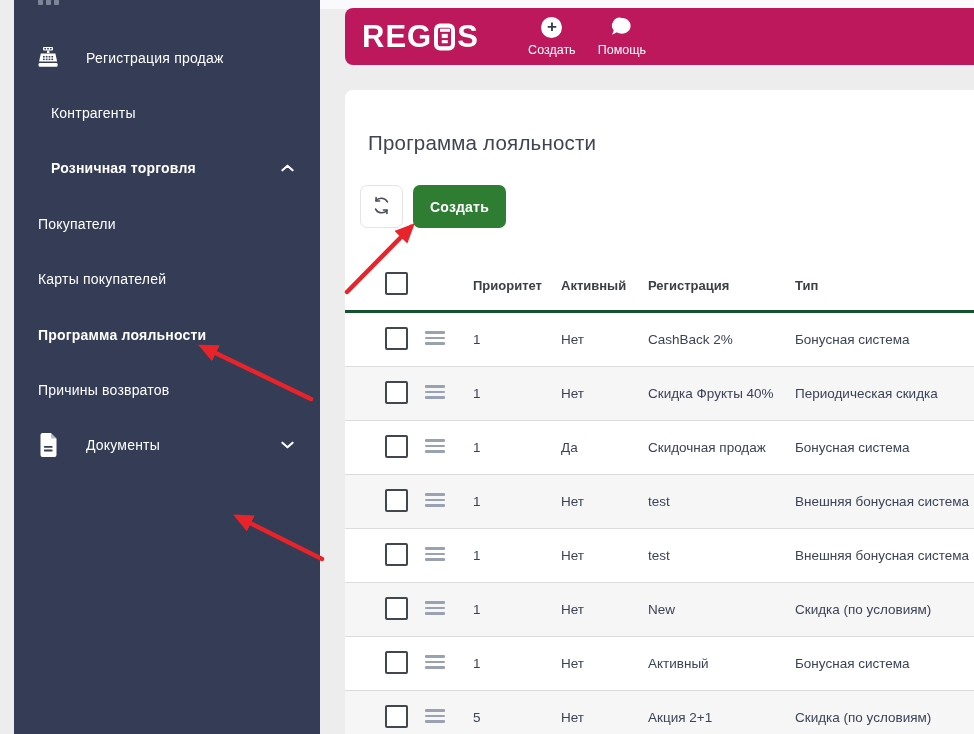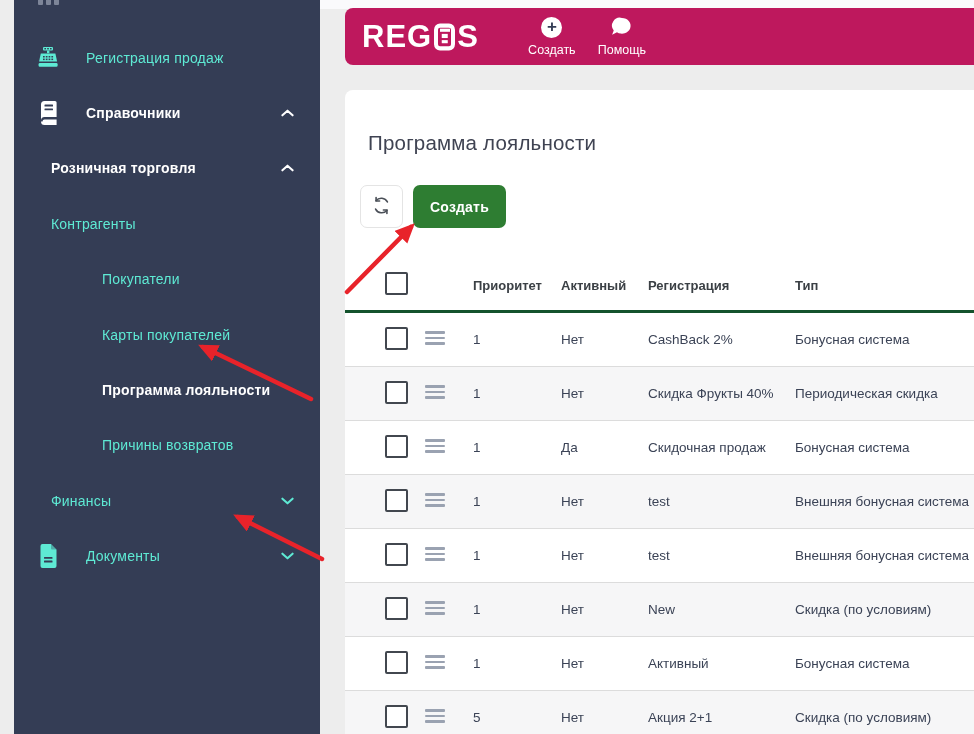--- a/index.html
+++ b/index.html
@@ -9,25 +9,25 @@
     -webkit-font-smoothing:antialiased;
   }
   
   .top-strip{position:absolute;left:320px;top:0;width:654px;height:9px;background:#fafafc}
   
   .sidebar{position:absolute;left:14px;top:0;width:306px;height:734px;background:#343d55;overflow:hidden}
   .partial-icon{position:absolute;left:24px;top:-3px;display:flex;gap:3px}
   .partial-icon i{width:5px;height:8px;background:#7d8598;border-radius:1px;display:block}
   .nav{position:absolute;top:30px;left:0;right:0;display:flex;flex-direction:column}
   .nav-item{flex:0 0 55.4px;display:flex;align-items:center;position:relative;
-    color:#5eead4;font-size:14px;font-weight:400;cursor:pointer;letter-spacing:.2px}
+    color:#ffffff;font-size:14px;font-weight:400;cursor:pointer;letter-spacing:.2px}
   .nav-item.active{color:#ffffff;font-weight:700}
   .nav-icon{width:28px;display:flex;justify-content:center;align-items:center;margin-left:20px;margin-right:24px;flex:0 0 28px}
   .nav-item.lvl1{padding-left:37px}
-  .nav-item.lvl2{padding-left:88px}
+  .nav-item.lvl2{padding-left:24px}
   .chev{position:absolute;right:26px;top:50%;transform:translateY(-50%);display:flex}
   
   .topbar{position:absolute;left:345px;top:8px;width:629px;height:57px;background:#be185d;
     border-radius:8px 0 0 8px;display:flex;align-items:center}
   .logo{display:flex;align-items:center;margin-left:17px;color:#fff;font-weight:700;
     font-size:31px;letter-spacing:1px;transform:scaleY(1.04)}
   .logo-o{width:13px;height:18px;border:4.5px solid #fff;border-radius:6px;position:relative;
     display:inline-block;margin:0 2px}
   .logo-o i{position:absolute;background:#fff;display:block;left:50%;transform:translateX(-50%)}
   .logo-o .o-bar{width:10px;height:2.5px;top:1px}
@@ -94,58 +94,39 @@
               <rect x="13.6" y="13.6" width="1.7" height="1.5"></rect>
               <rect x="16.4" y="13.6" width="1.7" height="1.5"></rect>
             </g>
             <rect x="3.6" y="18" width="19" height="3.8" rx="1.2"></rect>
           </svg>
         </span>
     <span class="nav-label">Регистрация продаж</span>
 
   </div>
 
-  <div class="nav-item lvl0 active">
-    <span class="nav-icon">
-          <svg width="23" height="26" viewBox="0 0 23 26" fill="currentColor">
-            <path d="M4 4.5 A3.5 3.5 0 0 1 7.5 1 H18 a1.6 1.6 0 0 1 1.6 1.6 V17 H7.5 A3.5 3.5 0 0 0 4 20.5 Z"></path>
-            <g fill="#343d55">
-              <rect x="7.5" y="4.6" width="8.5" height="1.9" rx="0.5"></rect>
-              <rect x="7.5" y="8.4" width="8.5" height="1.9" rx="0.5"></rect>
-            </g>
-            <path d="M4 21.5 A3.5 3.5 0 0 0 7.5 25 H19.6 V19.5 H7.5 A2 2 0 0 0 5.5 21.5 Z"></path>
-            <rect x="7.2" y="19.5" width="12.4" height="3.6" fill="#343d55" opacity="0"></rect>
-          </svg>
-        </span>
-    <span class="nav-label">Справочники</span>
-    <span class="chev">
-          <svg width="13" height="8" viewBox="0 0 14 8" fill="none" stroke="currentColor" stroke-width="2.2" stroke-linecap="round" stroke-linejoin="round">
-            <path d="M1.5 6.5 L7 1.5 L12.5 6.5"></path>
-          </svg>
-        </span>
-  </div>
-
-
+
+
+
+  <div class="nav-item lvl1">
+
+    <span class="nav-label">Контрагенты</span>
+
+  </div>
 
   <div class="nav-item lvl1 active">
 
     <span class="nav-label">Розничная торговля</span>
     <span class="chev">
           <svg width="13" height="8" viewBox="0 0 14 8" fill="none" stroke="currentColor" stroke-width="2.2" stroke-linecap="round" stroke-linejoin="round">
             <path d="M1.5 6.5 L7 1.5 L12.5 6.5"></path>
           </svg>
         </span>
   </div>
 
-  <div class="nav-item lvl1">
-
-    <span class="nav-label">Контрагенты</span>
-
-  </div>
-
   <div class="nav-item lvl2">
 
     <span class="nav-label">Покупатели</span>
 
   </div>
 
   <div class="nav-item lvl2">
 
     <span class="nav-label">Карты покупателей</span>
 
@@ -156,29 +137,20 @@
     <span class="nav-label">Программа лояльности</span>
 
   </div>
 
   <div class="nav-item lvl2">
 
     <span class="nav-label">Причины возвратов</span>
 
   </div>
 
-  <div class="nav-item lvl1">
-
-    <span class="nav-label">Финансы</span>
-    <span class="chev">
-          <svg width="13" height="8" viewBox="0 0 14 8" fill="none" stroke="currentColor" stroke-width="2.2" stroke-linecap="round" stroke-linejoin="round">
-            <path d="M1.5 1.5 L7 6.5 L12.5 1.5"></path>
-          </svg>
-        </span>
-  </div>
 
 
   <div class="nav-item lvl0">
     <span class="nav-icon">
           <svg width="21" height="26" viewBox="0 0 21 26" fill="currentColor">
             <path d="M4.5 1 H13 l5.5 5.5 V23 a2 2 0 0 1-2 2 H4.5 a2 2 0 0 1-2-2 V3 a2 2 0 0 1 2-2 Z"></path>
             <g fill="#343d55">
               <rect x="6" y="14" width="8.5" height="1.8" rx="0.5"></rect>
               <rect x="6" y="17.6" width="8.5" height="1.8" rx="0.5"></rect>
               <path d="M13 1 v4.5 a1 1 0 0 0 1 1 h4.5 z" opacity="0.35"></path>

